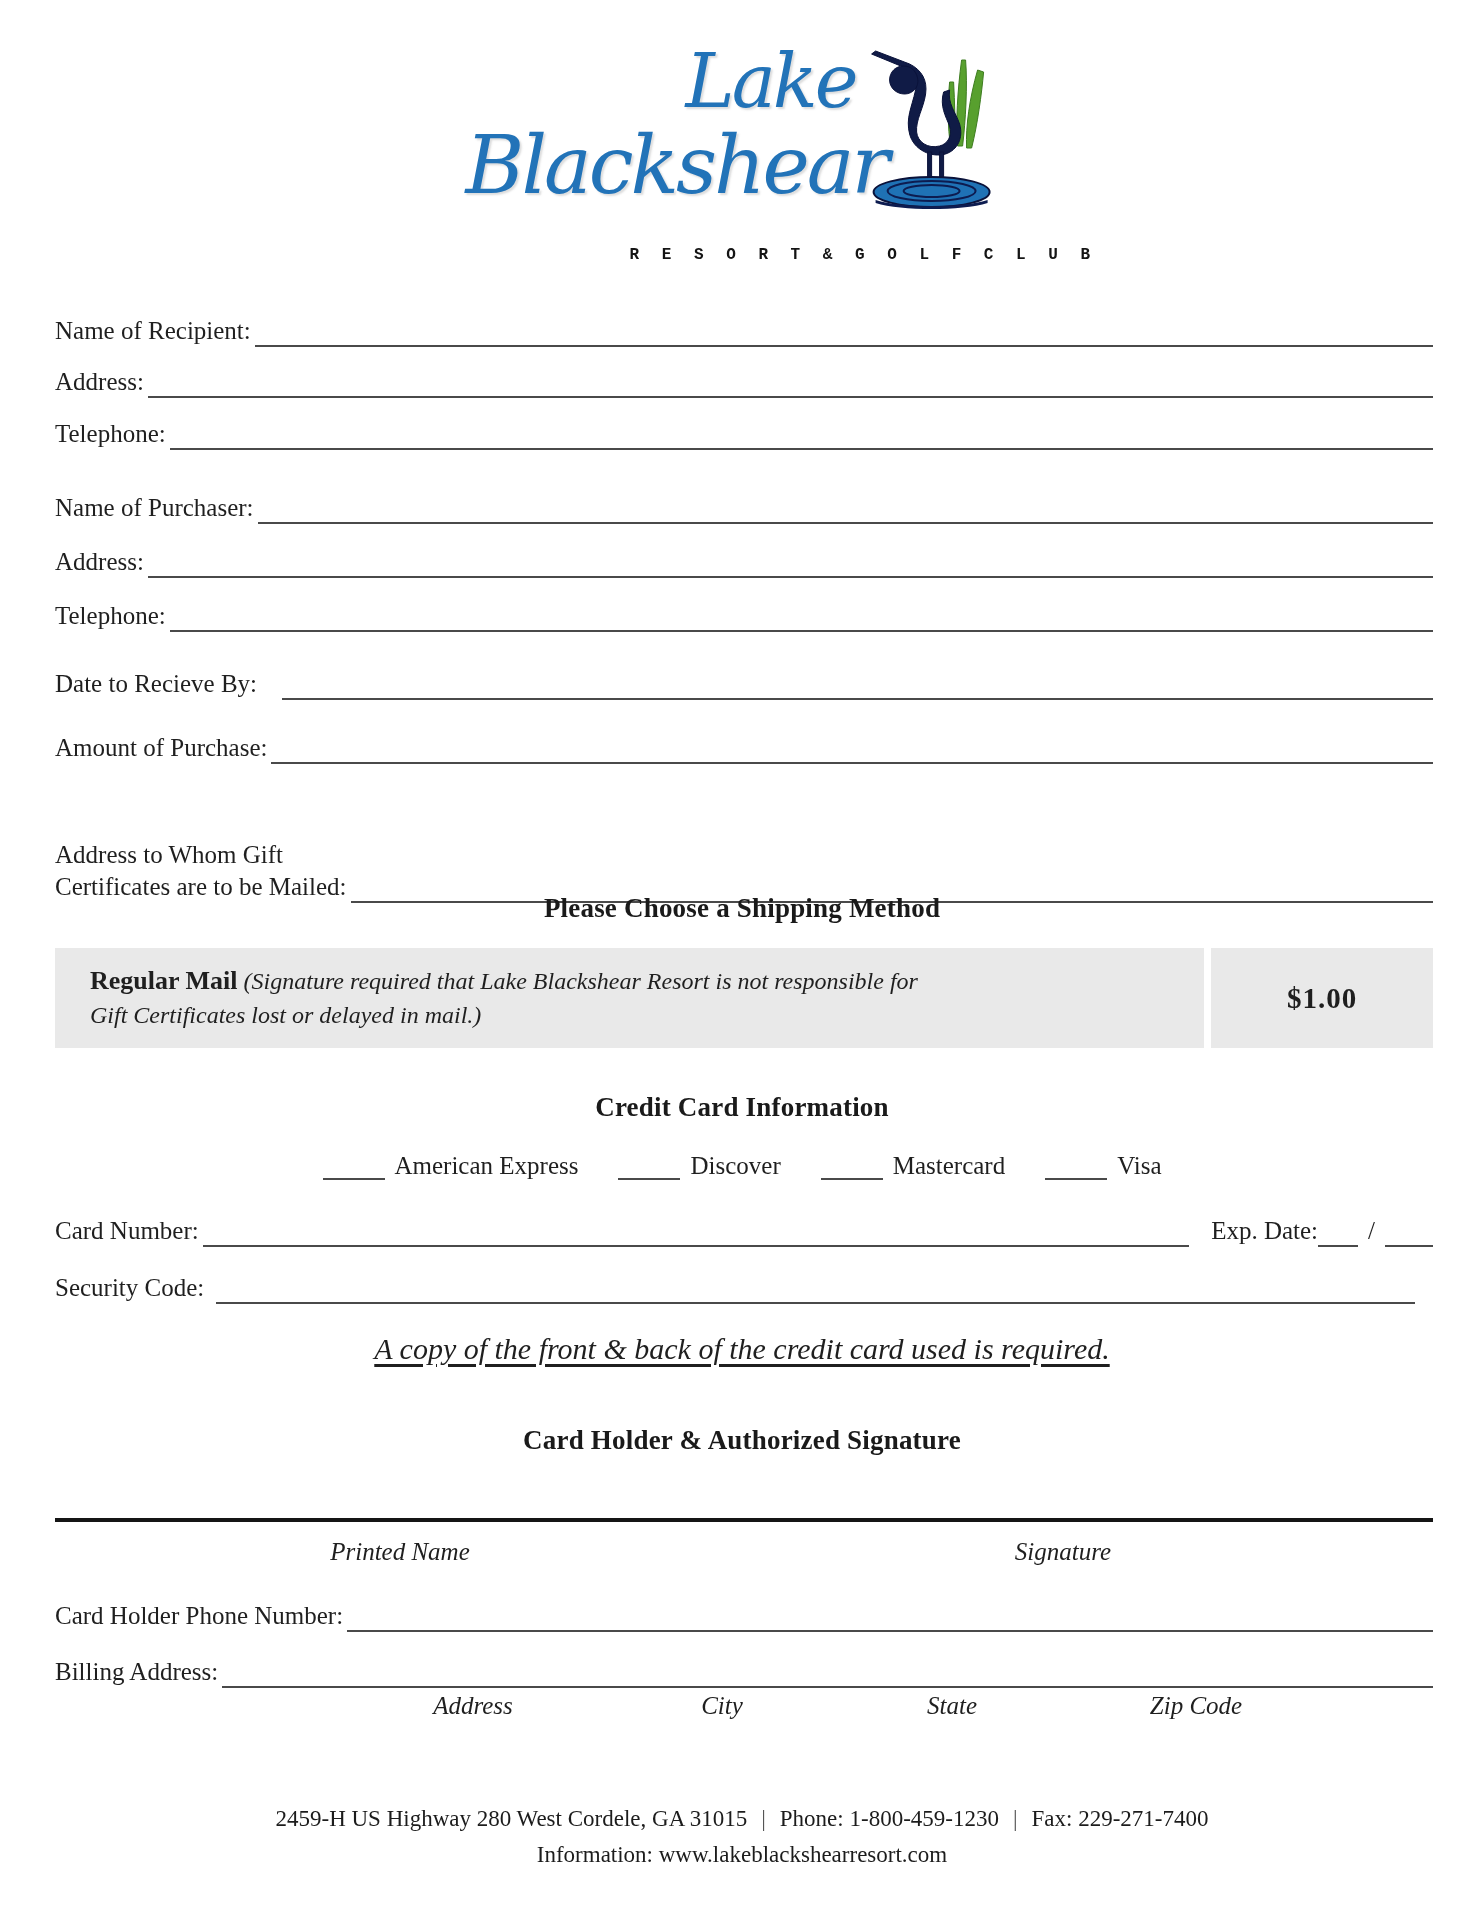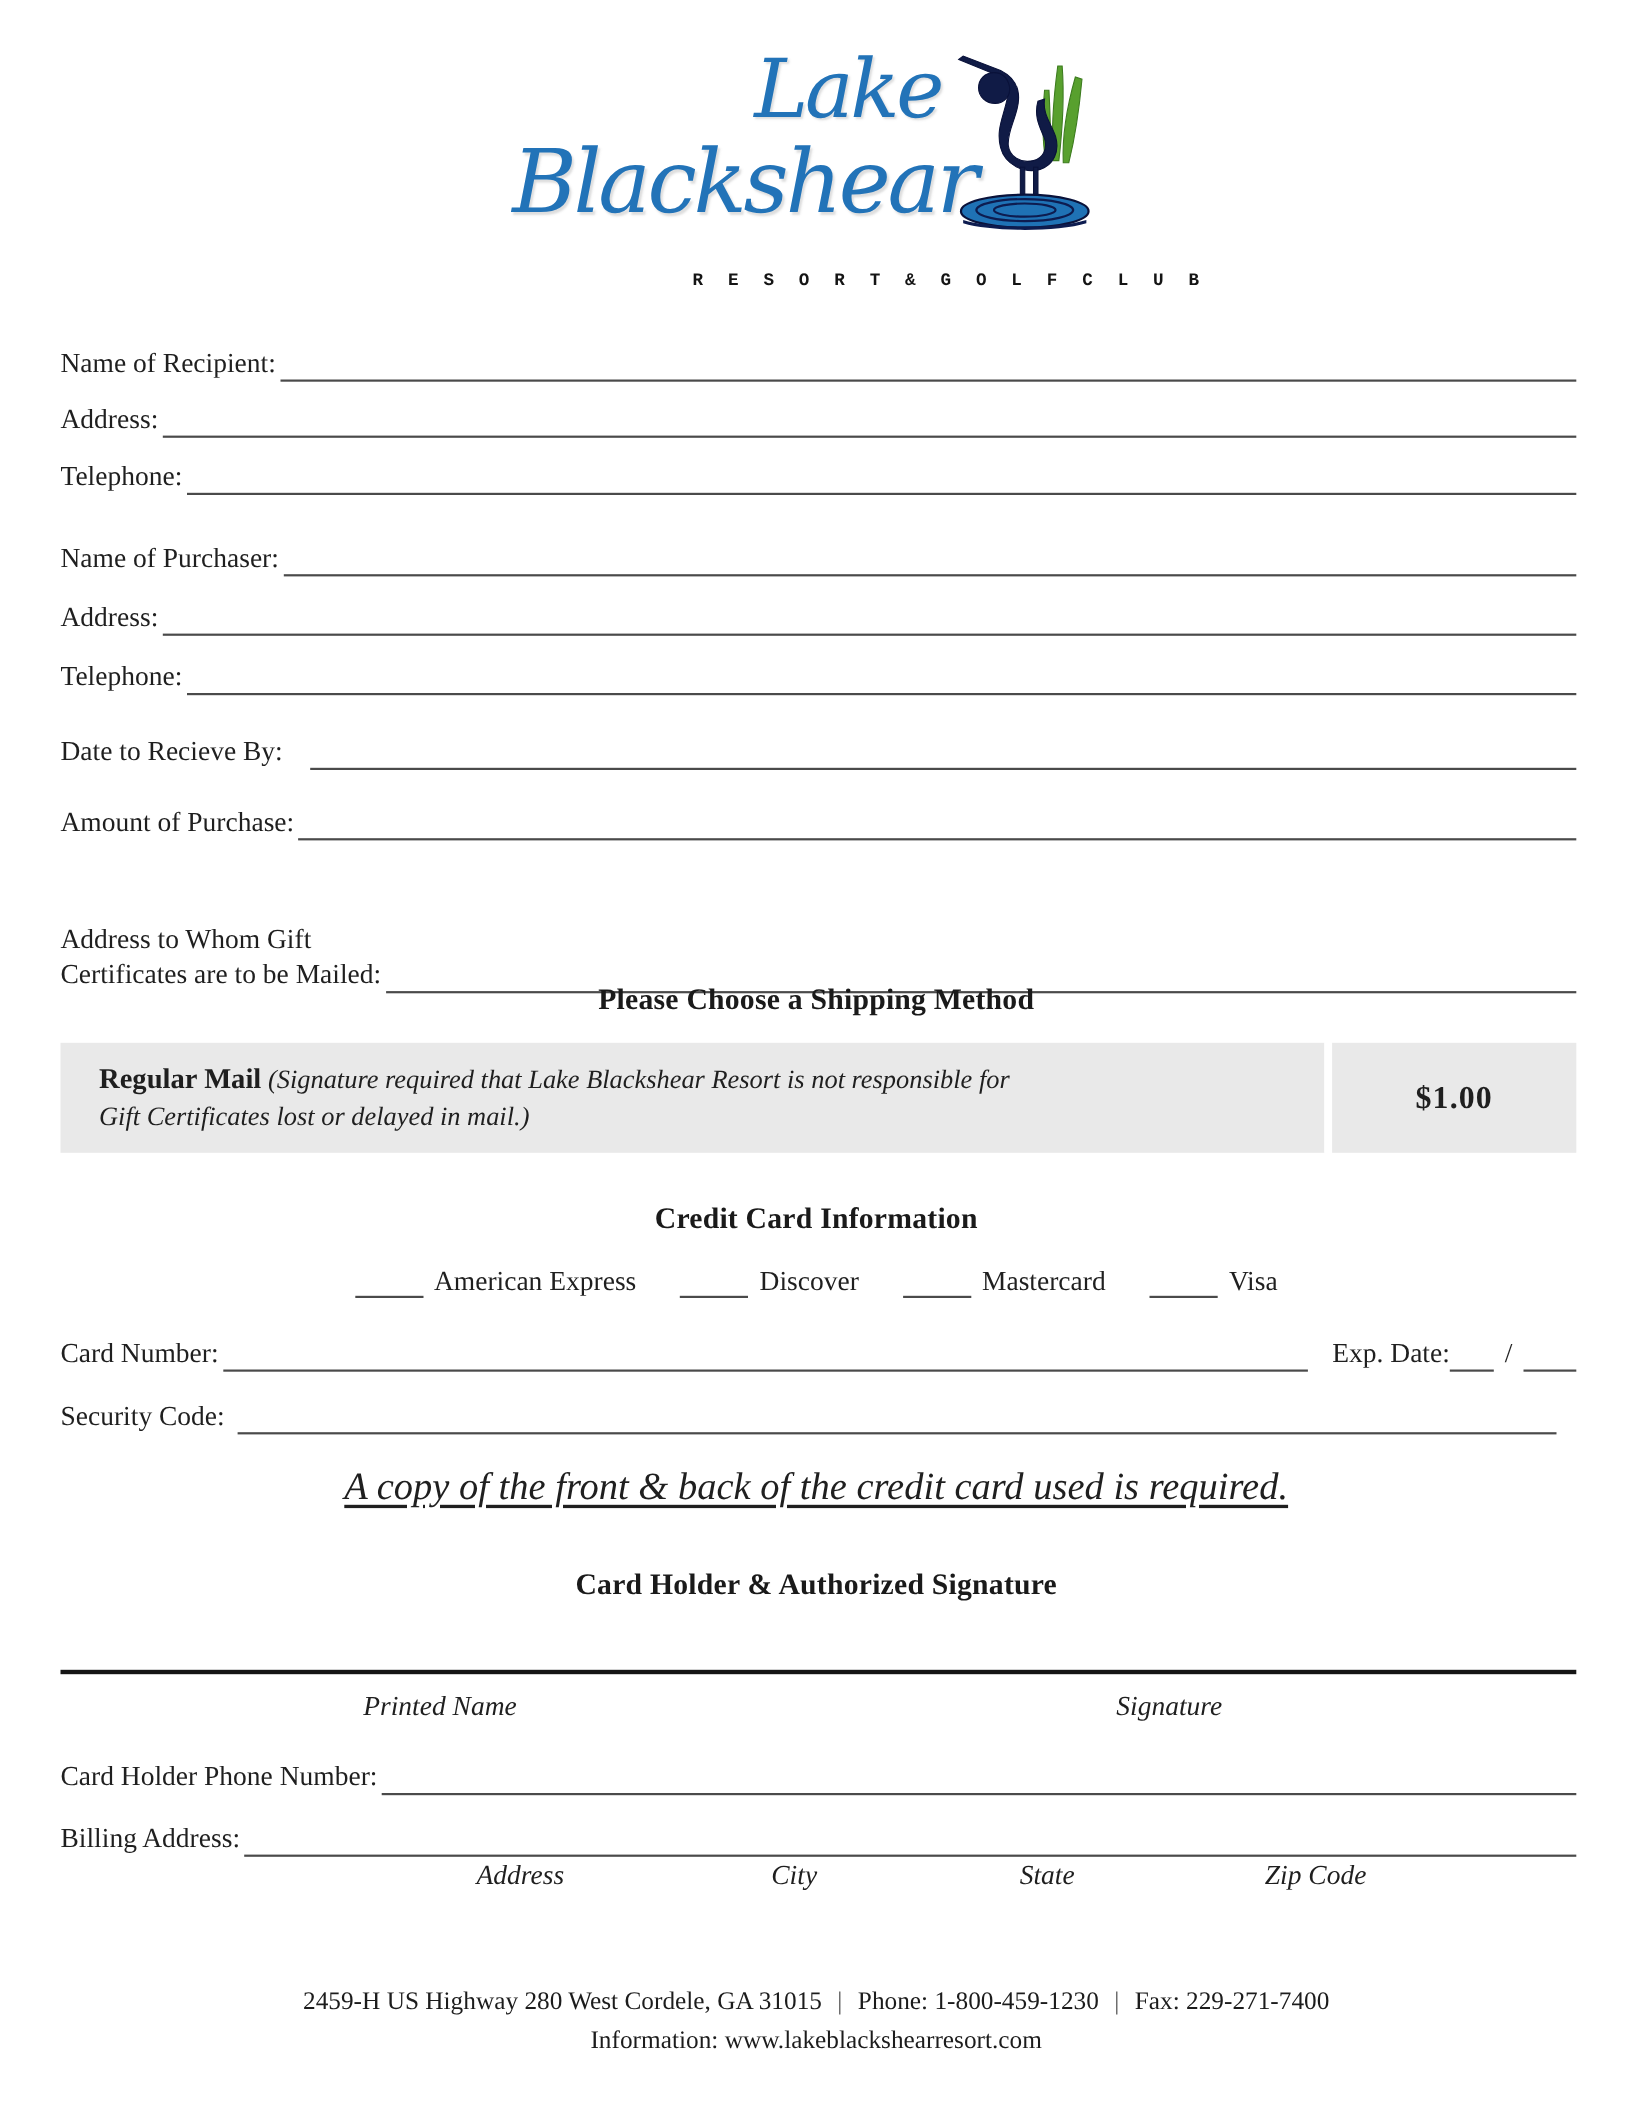--- a/index.html
+++ b/index.html
@@ -64,21 +64,21 @@
   }
   
   .brands{
     position:absolute;top:1152px;left:0;width:100%;
     display:flex;justify-content:center;align-items:flex-end;gap:40px;
     font-size:25px;white-space:nowrap;
   }
   .brand-item{display:flex;align-items:flex-end;gap:10px;}
   .note-line{
     position:absolute;top:1332px;left:0;width:100%;text-align:center;
-    font-size:35px;font-style:italic;text-decoration:underline;text-underline-offset:5px;
+    font-size:30px;font-style:italic;text-decoration:underline;text-underline-offset:5px;
   }
   
   .sig-rule{position:absolute;top:1518px;left:55px;width:1378px;height:4px;background:#151515;}
   .sig-label{position:absolute;top:1538px;font-size:25px;font-style:italic;transform:translateX(-50%);white-space:nowrap;}
   .sub-label{position:absolute;top:1692px;font-size:25px;font-style:italic;transform:translateX(-50%);white-space:nowrap;}
   
   .footer{
     position:absolute;left:0;width:100%;text-align:center;
     font-size:23px;color:#1c1c1c;white-space:nowrap;
   }

